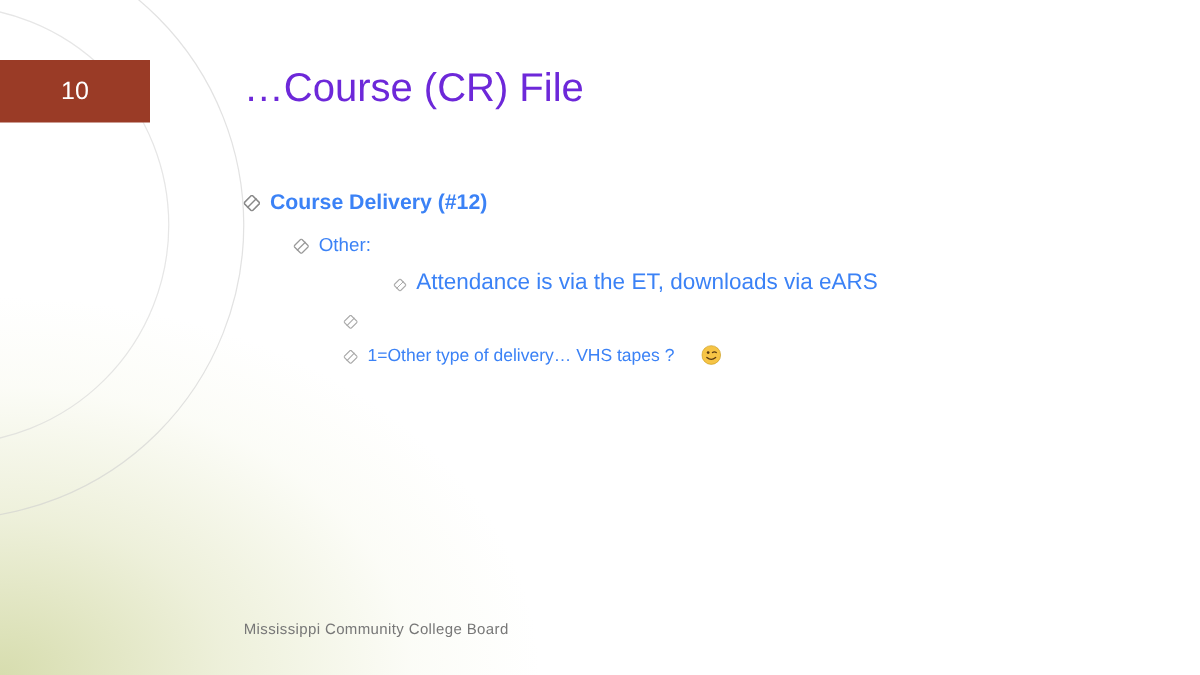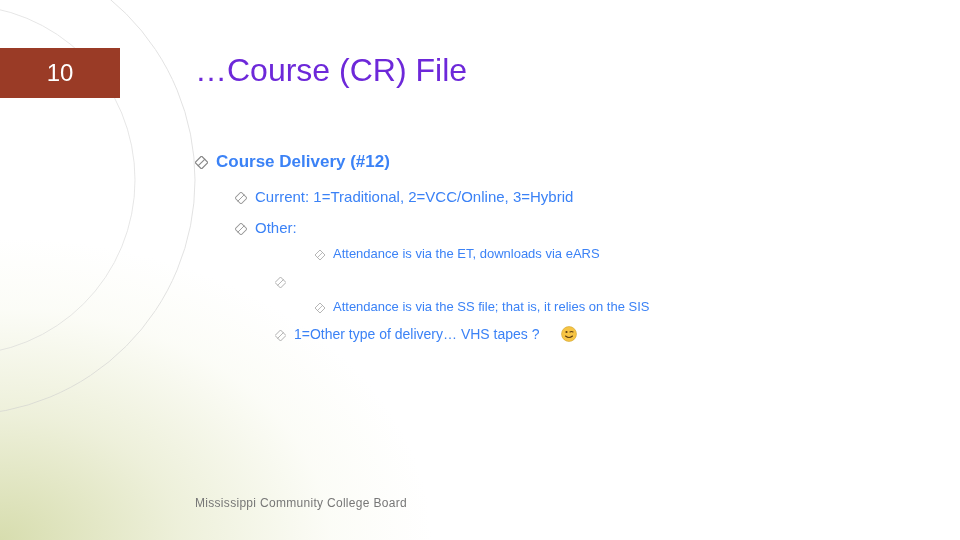--- a/index.html
+++ b/index.html
@@ -30,21 +30,21 @@
     position: absolute;
     top: 48px;
     left: 0;
     width: 120px;
     height: 50px;
     background: #9a3b26;
     color: #ffffff;
     display: flex;
     align-items: center;
     justify-content: center;
-    font-size: 24px;
+    font-size: 20px;
     z-index: 3;
   }
   .title {
     position: absolute;
     top: 52px;
     left: 195px;
     font-size: 32px;
     color: #6d28d9;
     z-index: 3;
     font-weight: 400;
@@ -53,21 +53,21 @@
     position: absolute;
     top: 152px;
     left: 195px;
     right: 40px;
     z-index: 3;
     color: #3b82f6;
   }
   .lvl1 { font-size: 17px; font-weight: bold; margin-bottom: 14px; }
   .lvl2 { font-size: 15px; margin-left: 40px; margin-top: 12px; margin-bottom: 6px; }
   .lvl3 { font-size: 14px; margin-left: 80px; margin-top: 10px; margin-bottom: 4px; }
-  .lvl4 { font-size: 13px; margin-left: 120px; margin-top: 8px; margin-bottom: 4px; }
+  .lvl4 { font-size: 18px; margin-left: 120px; margin-top: 8px; margin-bottom: 4px; }
   .bullet-row { display: flex; align-items: flex-start; gap: 8px; }
   .bullet-icon { flex-shrink: 0; margin-top: 2px; }
   .lvl1 .bullet-icon svg { width: 13px; height: 13px; }
   .lvl2 .bullet-icon svg { width: 12px; height: 12px; }
   .lvl3 .bullet-icon svg { width: 11px; height: 11px; }
   .lvl4 .bullet-icon svg { width: 10px; height: 10px; }
   .wink {
     display: inline-block;
     width: 16px; height: 16px;
     vertical-align: -3px;
@@ -111,29 +111,20 @@
   <div class="lvl1 bullet-row">
     <span class="bullet-icon">
       <svg viewBox="0 0 14 14">
           <path d="M7 0 L14 7 L7 14 L0 7 Z" fill="none" stroke="#888" stroke-width="1.3"></path>
           <line x1="3" y1="11" x2="11" y2="3" stroke="#888" stroke-width="1.2"></line>
         </svg>
     </span>
     <span>Course Delivery (#12)</span>
   </div>
 
-  <div class="lvl2 bullet-row">
-    <span class="bullet-icon">
-      <svg viewBox="0 0 14 14">
-          <path d="M7 0 L14 7 L7 14 L0 7 Z" fill="none" stroke="#999" stroke-width="1.2"></path>
-          <line x1="3" y1="11" x2="11" y2="3" stroke="#999" stroke-width="1.1"></line>
-        </svg>
-    </span>
-    <span>Current: 1=Traditional, 2=VCC/Online, 3=Hybrid</span>
-  </div>
 
   <div class="lvl2 bullet-row">
     <span class="bullet-icon">
       <svg viewBox="0 0 14 14">
           <path d="M7 0 L14 7 L7 14 L0 7 Z" fill="none" stroke="#999" stroke-width="1.2"></path>
           <line x1="3" y1="11" x2="11" y2="3" stroke="#999" stroke-width="1.1"></line>
         </svg>
     </span>
     <span>Other:</span>
   </div>
@@ -151,29 +142,20 @@
 
   <div class="lvl3 bullet-row">
     <span class="bullet-icon">
       <svg viewBox="0 0 14 14">
           <path d="M7 0 L14 7 L7 14 L0 7 Z" fill="none" stroke="#aaa" stroke-width="1.2"></path>
           <line x1="3" y1="11" x2="11" y2="3" stroke="#aaa" stroke-width="1.1"></line>
         </svg>
     </span>
   </div>
 
-  <div class="lvl4 bullet-row">
-    <span class="bullet-icon">
-      <svg viewBox="0 0 14 14">
-          <path d="M7 0 L14 7 L7 14 L0 7 Z" fill="none" stroke="#aaa" stroke-width="1.2"></path>
-          <line x1="3" y1="11" x2="11" y2="3" stroke="#aaa" stroke-width="1.1"></line>
-        </svg>
-    </span>
-    <span>Attendance is via the SS file; that is, it relies on the SIS</span>
-  </div>
 
   <div class="lvl3 bullet-row">
     <span class="bullet-icon">
       <svg viewBox="0 0 14 14">
           <path d="M7 0 L14 7 L7 14 L0 7 Z" fill="none" stroke="#aaa" stroke-width="1.2"></path>
           <line x1="3" y1="11" x2="11" y2="3" stroke="#aaa" stroke-width="1.1"></line>
         </svg>
     </span>
     <span>
       <span>1=Other type of delivery… VHS tapes ?</span>

